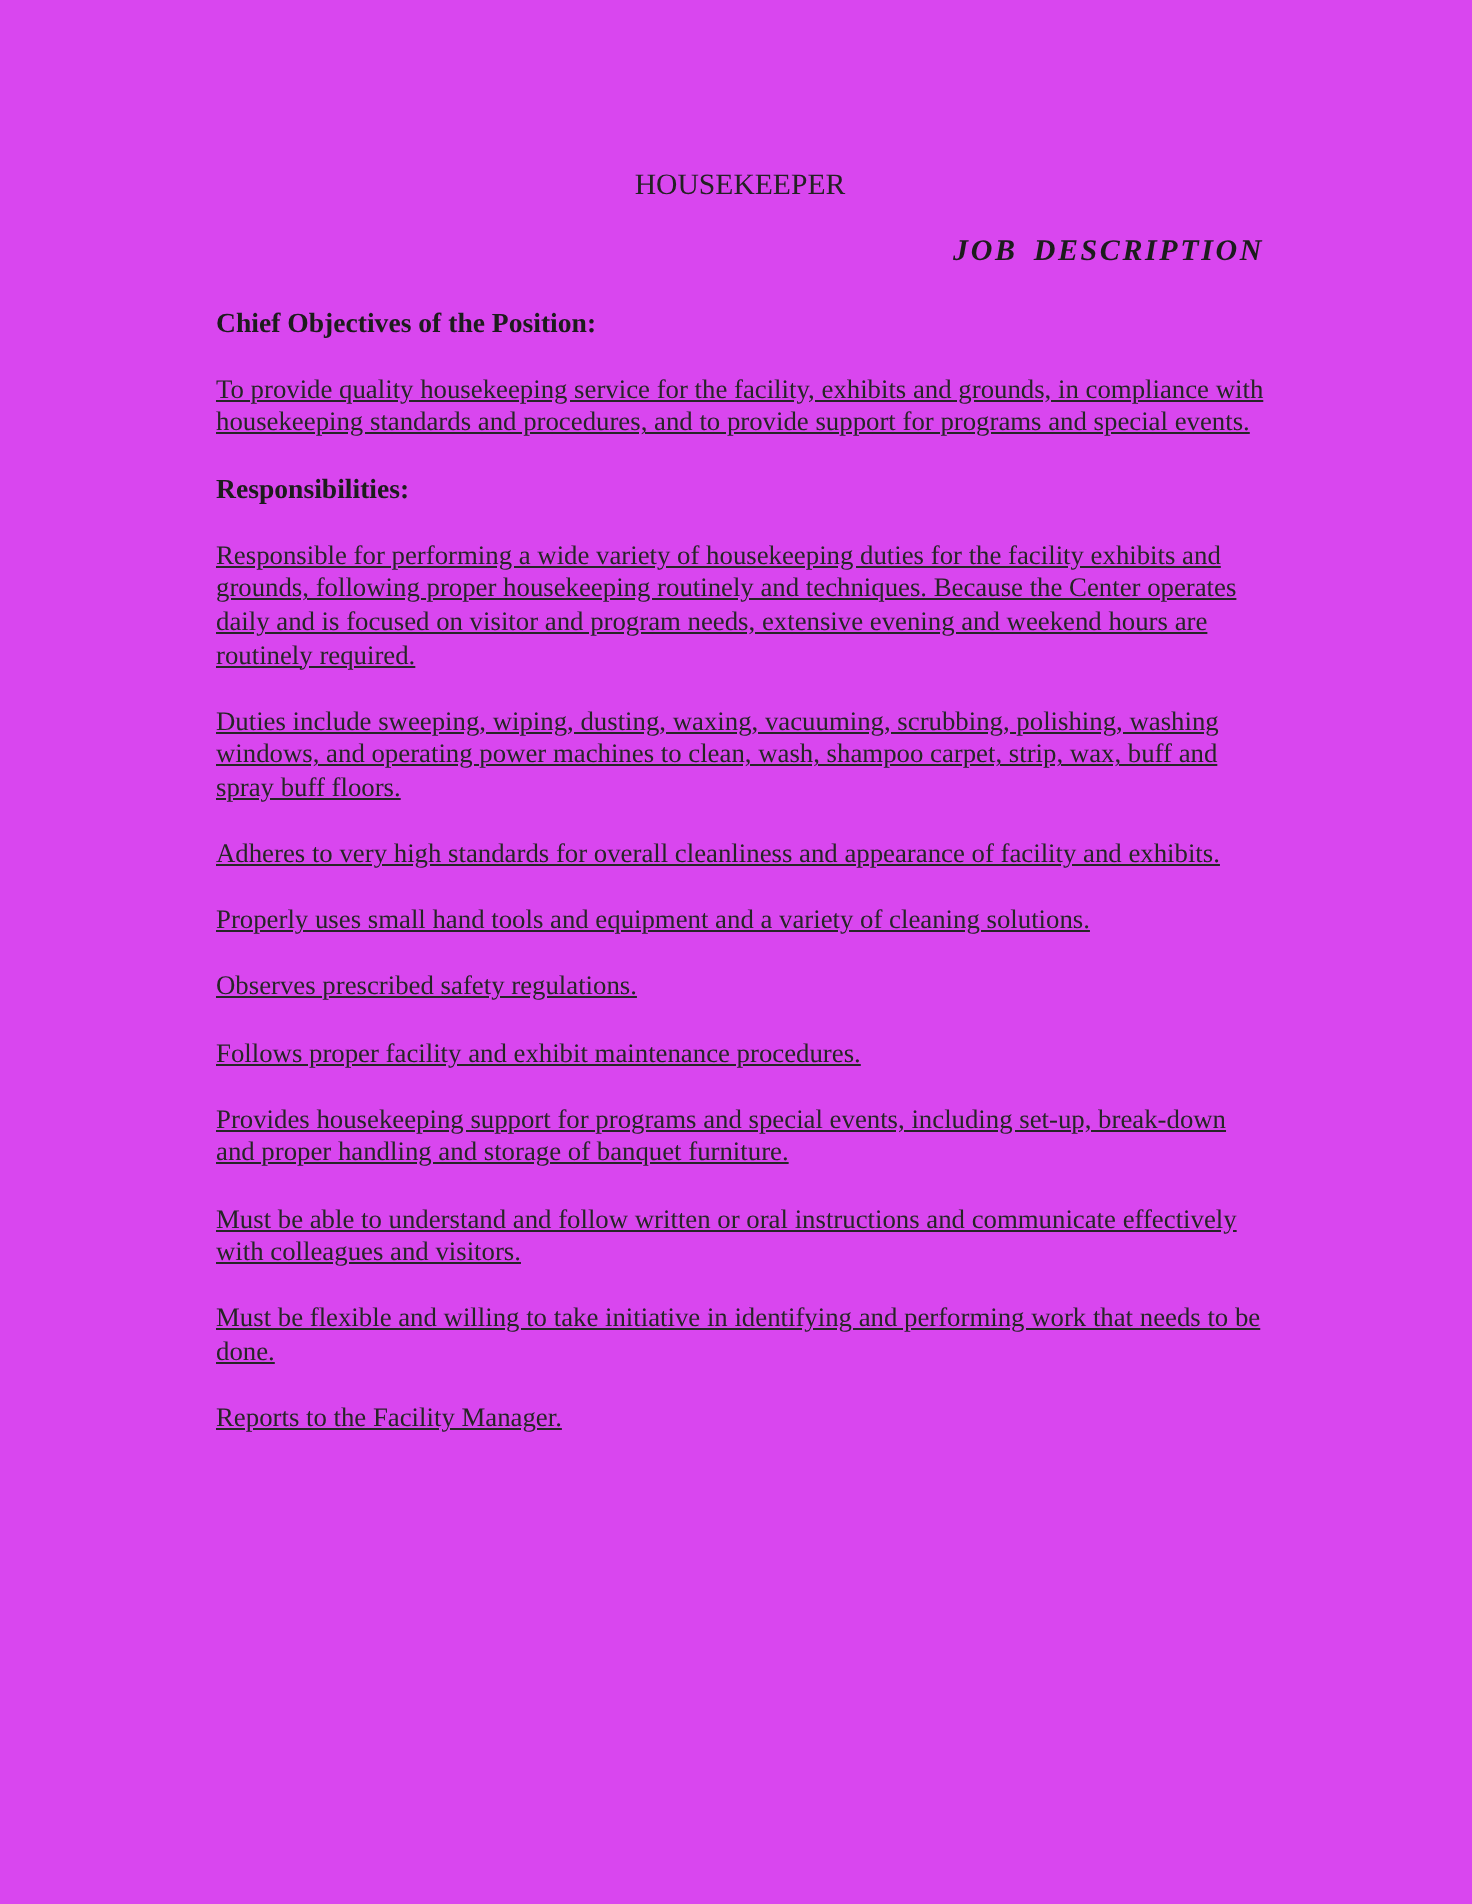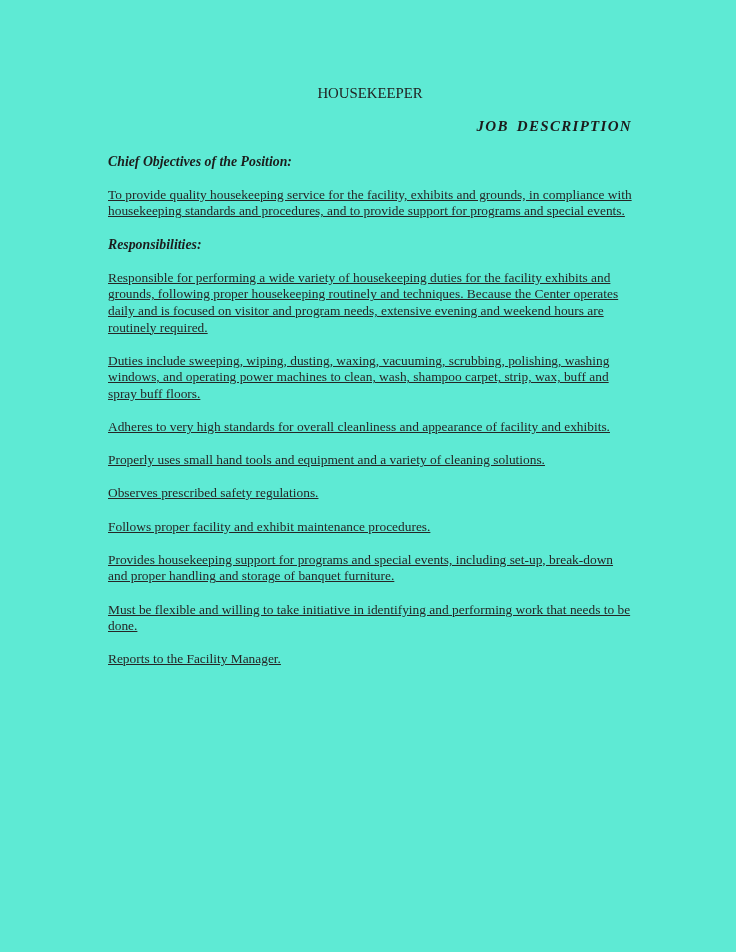--- a/index.html
+++ b/index.html
@@ -12,21 +12,21 @@
   }
   .page {
     box-sizing: border-box;
     width: 736px;
     height: 952px;
     padding: 85px 104px 0 108px;
     font-family: "Liberation Serif", "DejaVu Serif", serif;
     font-size: 13.4px;
     line-height: 16.6px;
     color: #262626;
-    background: #5eead4;
+    background: #d946ef;
   }
   .doc-title,
   .doc-subtitle {
     text-align: center;
     font-size: 14.8px;
     line-height: 17px;
     margin: 0;
     color: #222;
   }
   .doc-heading {
@@ -34,21 +34,20 @@
     font-weight: bold;
     font-style: italic;
     font-size: 15px;
     letter-spacing: 1.3px;
     word-spacing: 3px;
     margin: 16px 0 0 0;
     color: #1c1c1c;
   }
   .section-heading {
     font-weight: bold;
-    font-style: italic;
     font-size: 13.8px;
     margin: 0 0 16.6px 0;
     color: #1c1c1c;
   }
   .para {
     margin: 0 0 16.6px 0;
     text-decoration: underline;
   }
   .gap-after-header { height: 19px; }
 </style>
@@ -70,16 +69,17 @@
 
   <div class="section-heading">Responsibilities:</div>
 
   <p class="para">Responsible for performing a wide variety of housekeeping duties for the facility exhibits and grounds, following proper housekeeping routinely and techniques. Because the Center operates daily and is focused on visitor and program needs, extensive evening and weekend hours are routinely required.</p>
   <p class="para">Duties include sweeping, wiping, dusting, waxing, vacuuming, scrubbing, polishing, washing windows, and operating power machines to clean, wash, shampoo carpet, strip, wax, buff and spray buff floors.</p>
   <p class="para">Adheres to very high standards for overall cleanliness and appearance of facility and exhibits.</p>
   <p class="para">Properly uses small hand tools and equipment and a variety of cleaning solutions.</p>
   <p class="para">Observes prescribed safety regulations.</p>
   <p class="para">Follows proper facility and exhibit maintenance procedures.</p>
   <p class="para">Provides housekeeping support for programs and special events, including set-up, break-down and proper handling and storage of banquet furniture.</p>
+  <p class="para">Must be able to understand and follow written or oral instructions and communicate effectively with colleagues and visitors.</p>
   <p class="para">Must be flexible and willing to take initiative in identifying and performing work that needs to be done.</p>
   <p class="para">Reports to the Facility Manager.</p>
 
 </div>
 
 </body></html>

